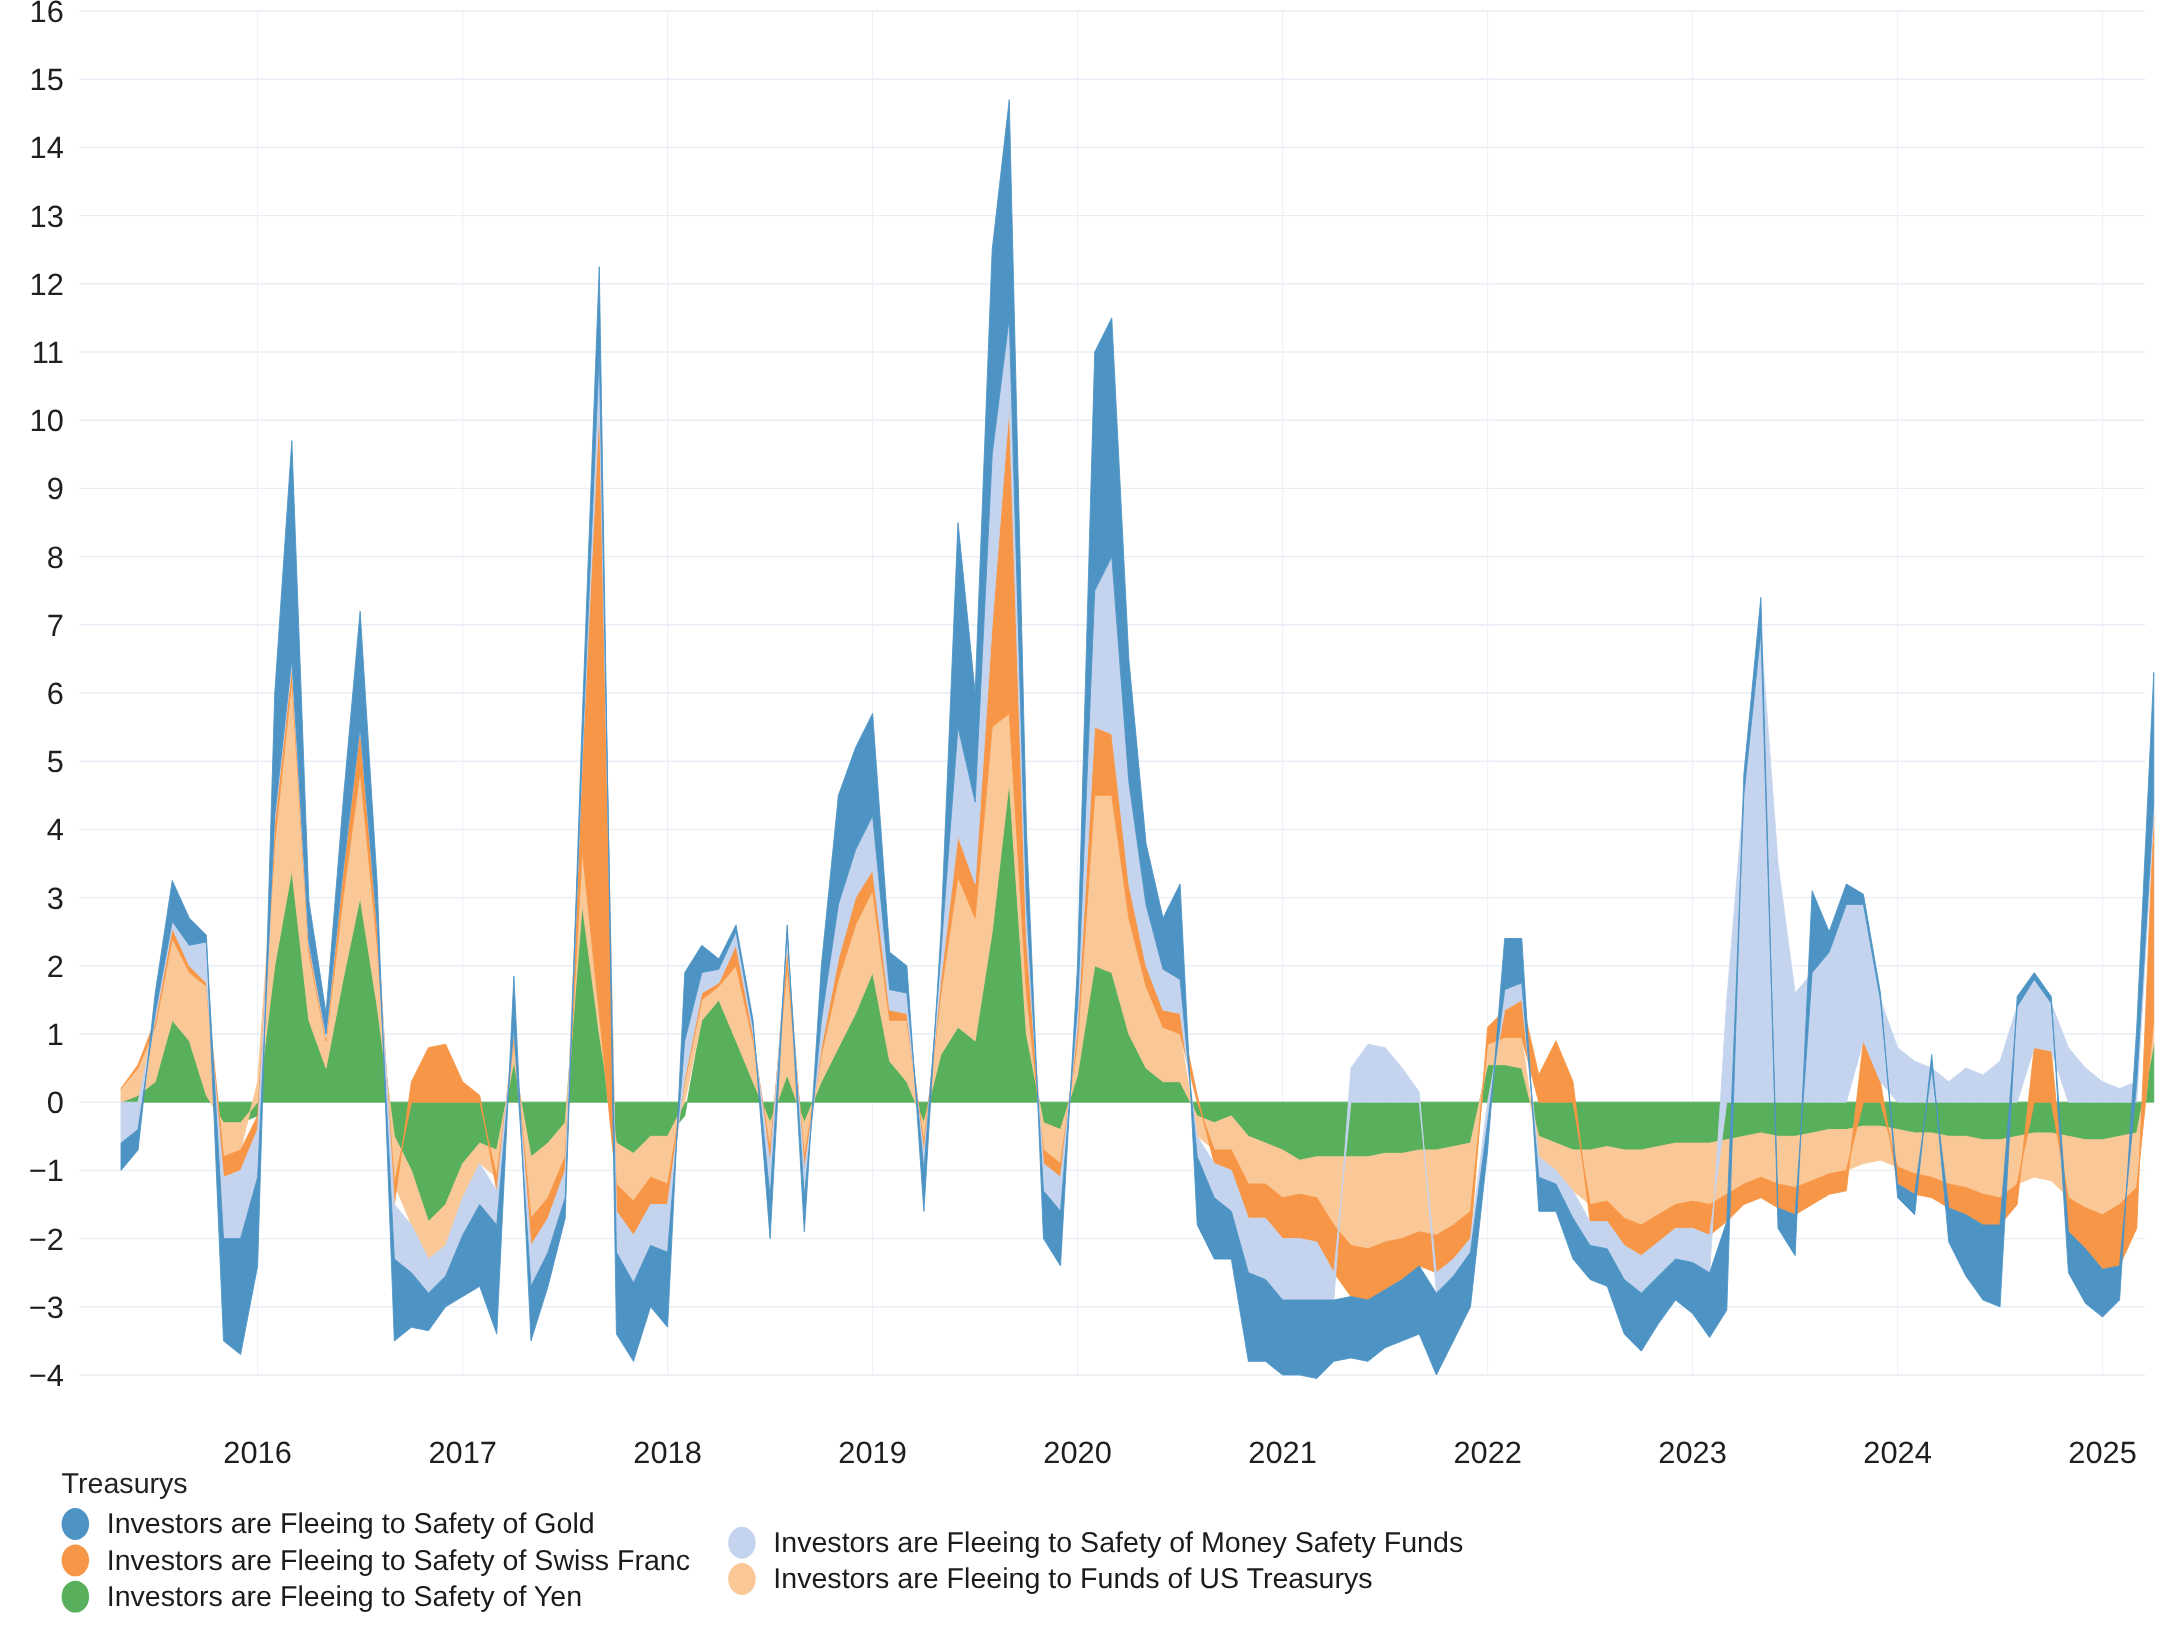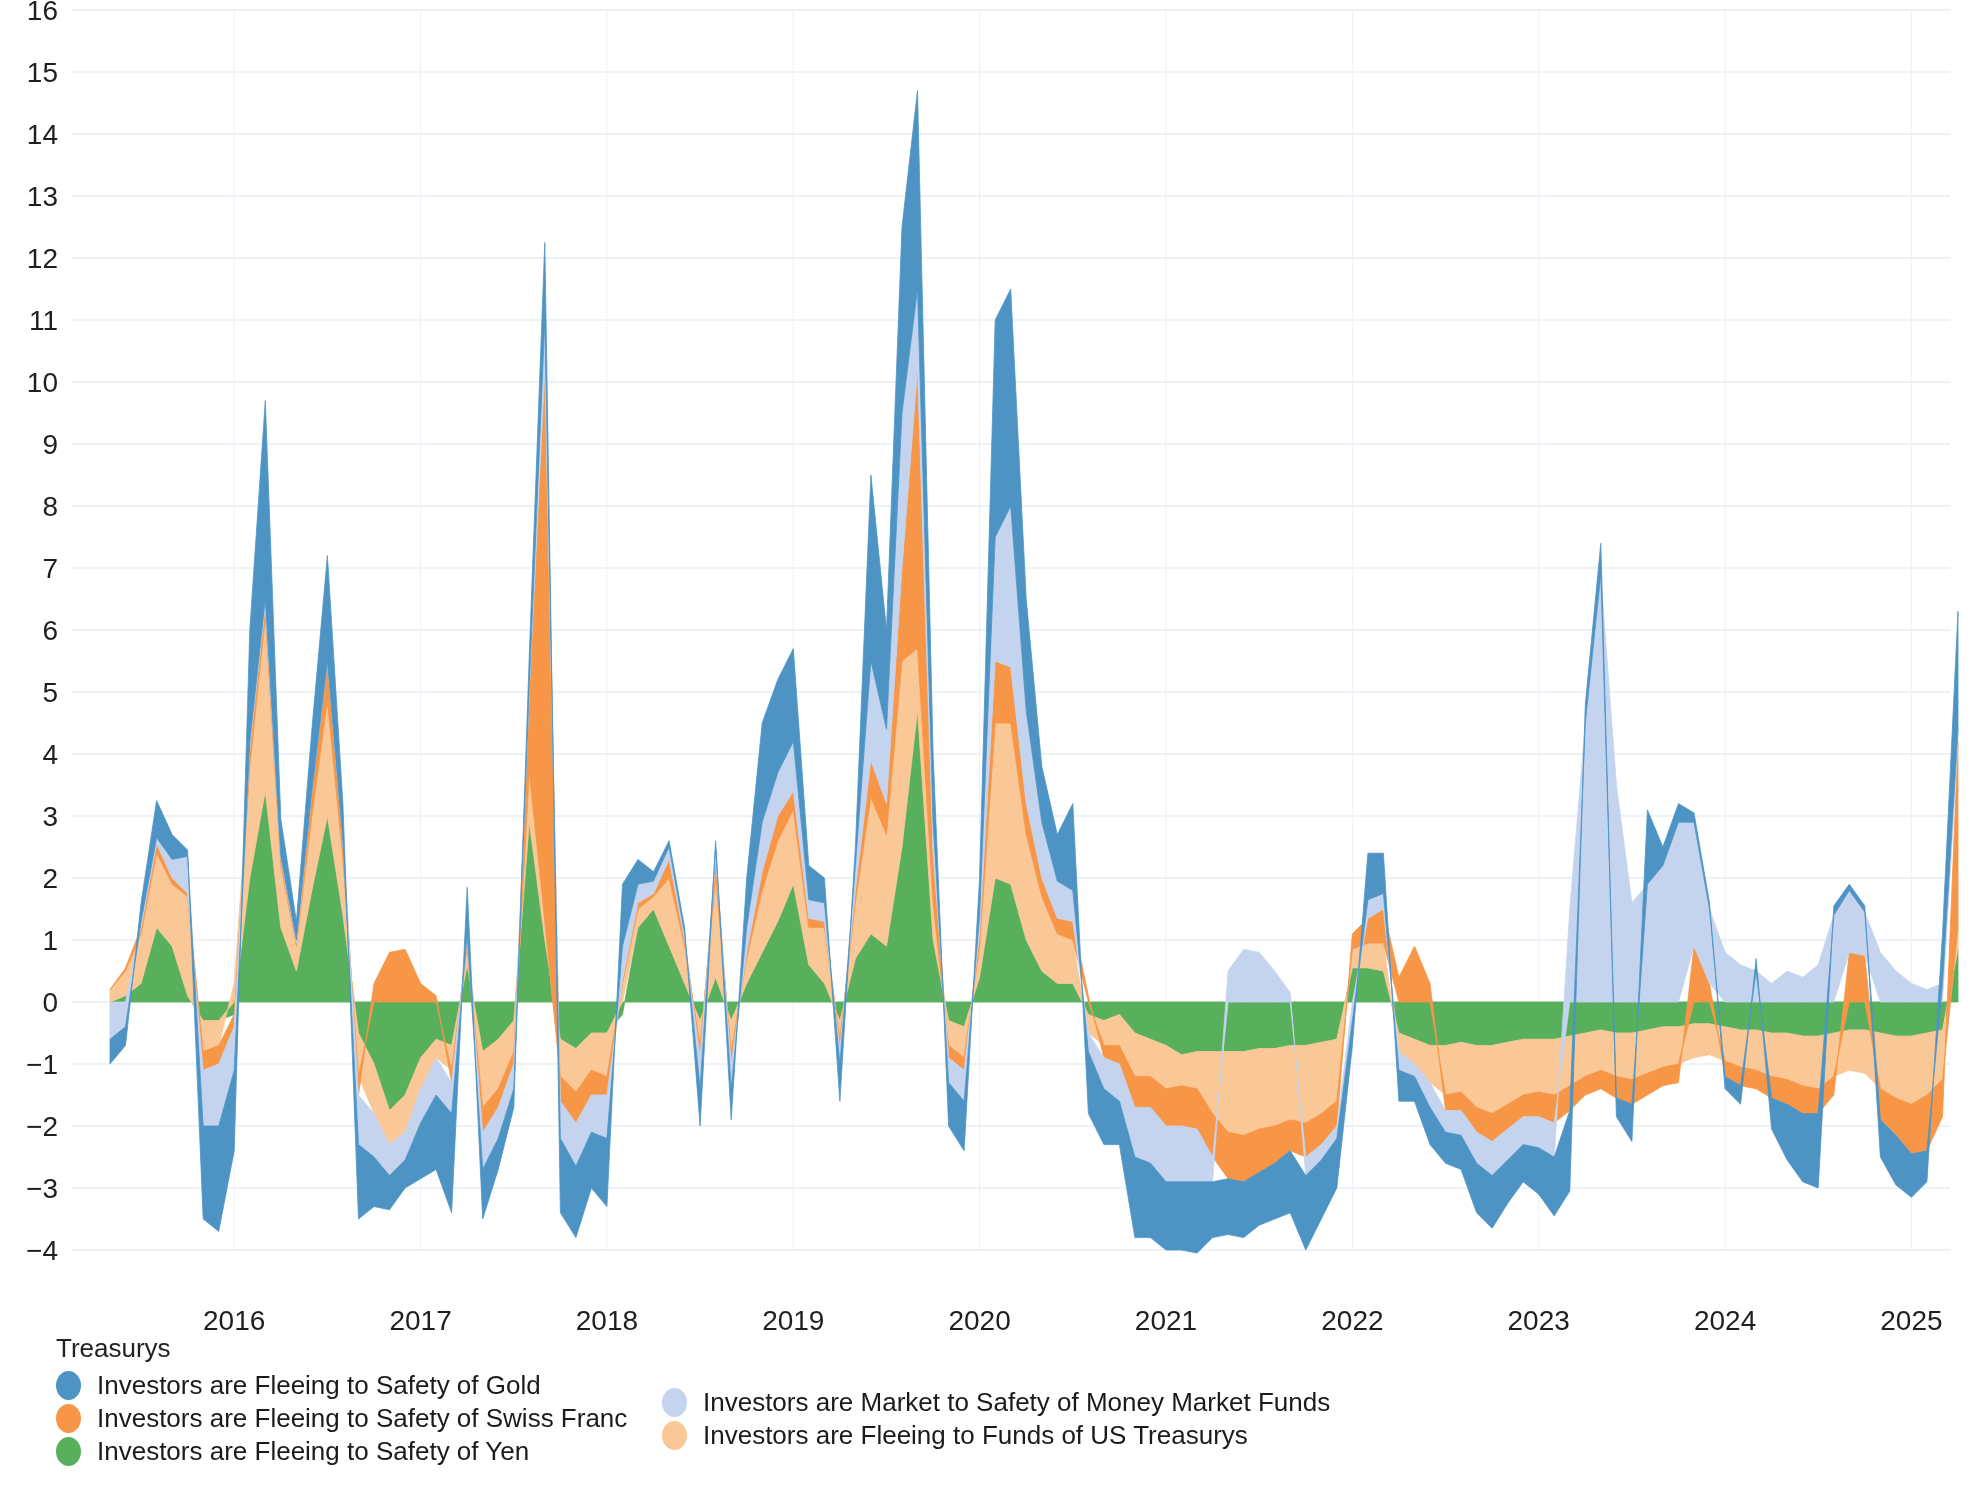--- a/index.html
+++ b/index.html
@@ -104,21 +104,21 @@
         <span class="legend-label">Investors are Fleeing to Safety of Swiss Franc</span>
       </div>
       <div class="legend-item">
         <span class="swatch" style="background: rgb(88, 176, 92);"></span>
         <span class="legend-label">Investors are Fleeing to Safety of Yen</span>
       </div>
     </div>
     <div class="legend-col col-2">
       <div class="legend-item">
         <span class="swatch" style="background: rgb(197, 212, 238);"></span>
-        <span class="legend-label">Investors are Market to Safety of Money Market Funds</span>
+        <span class="legend-label">Investors are Fleeing to Safety of Money Safety Funds</span>
       </div>
       <div class="legend-item">
         <span class="swatch" style="background: rgb(250, 200, 150);"></span>
         <span class="legend-label">Investors are Fleeing to Funds of US Treasurys</span>
       </div>
     </div>
   </div>
 </div>
 
 </body></html>

